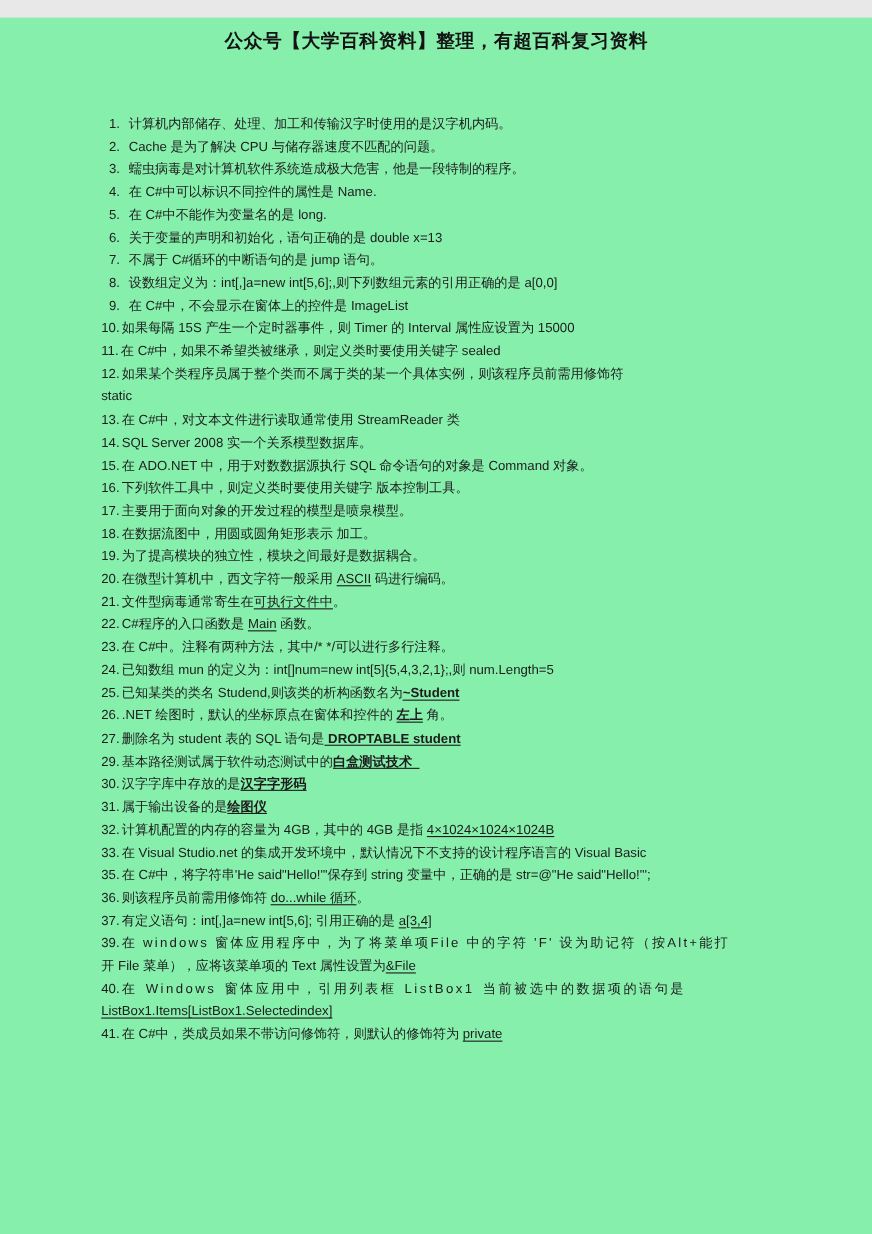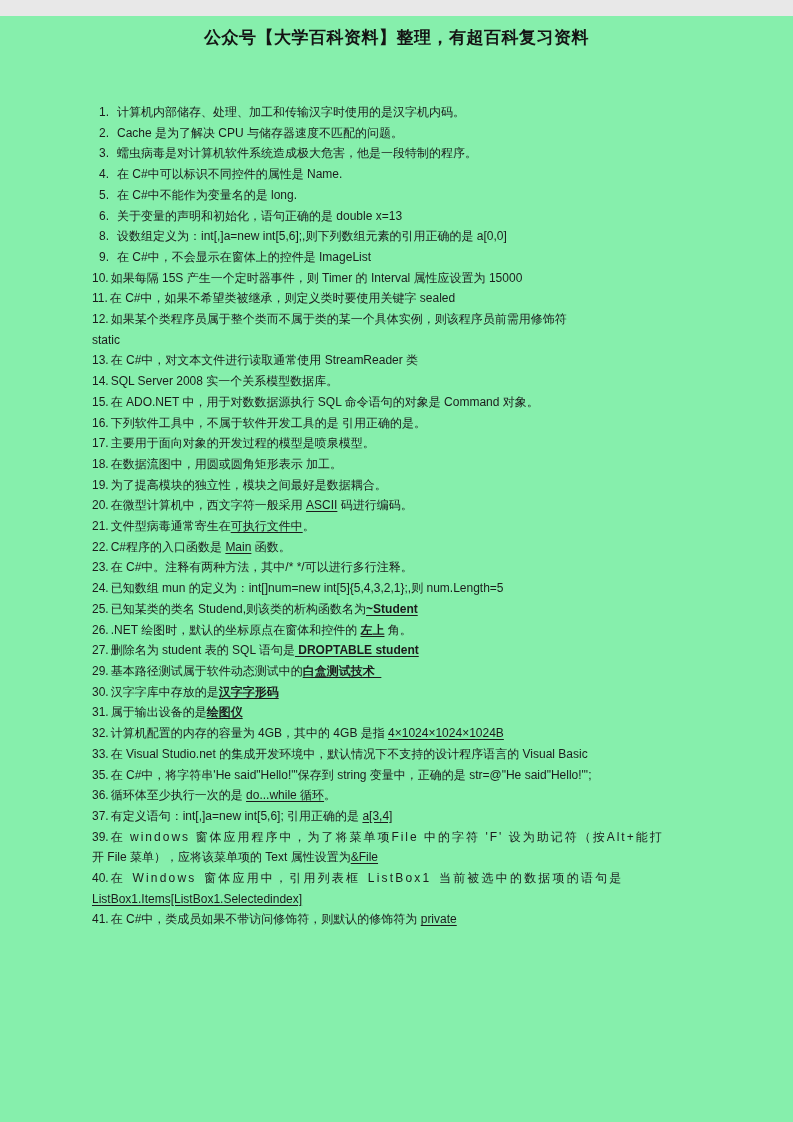--- a/index.html
+++ b/index.html
@@ -44,45 +44,46 @@
 
 <div class="page">
   <div class="doc-title">公众号【大学百科资料】整理，有超百科复习资料</div>
   <div class="qlist" id="qlist">
       <div class="item"><span class="no d1">1.</span><span class="seg s-n">计算机内部储存、处理、加工和传输汉字时使用的是汉字机内码。</span></div>
       <div class="item"><span class="no d1">2.</span><span class="seg s-n">Cache 是为了解决 CPU 与储存器速度不匹配的问题。</span></div>
       <div class="item"><span class="no d1">3.</span><span class="seg s-n">蠕虫病毒是对计算机软件系统造成极大危害，他是一段特制的程序。</span></div>
       <div class="item"><span class="no d1">4.</span><span class="seg s-n">在 C#中可以标识不同控件的属性是 Name.</span></div>
       <div class="item"><span class="no d1">5.</span><span class="seg s-n">在 C#中不能作为变量名的是 long.</span></div>
       <div class="item"><span class="no d1">6.</span><span class="seg s-n">关于变量的声明和初始化，语句正确的是 double x=13</span></div>
+      <div class="item"><span class="no d1">7.</span><span class="seg s-n">不属于 C#循环的中断语句的是 jump 语句。</span></div>
       <div class="item"><span class="no d1">8.</span><span class="seg s-n">设数组定义为：int[,]a=new int[5,6];,则下列数组元素的引用正确的是 a[0,0]</span></div>
       <div class="item"><span class="no d1">9.</span><span class="seg s-n">在 C#中，不会显示在窗体上的控件是 ImageList</span></div>
       <div class="item"><span class="no d2">10.</span><span class="seg s-n">如果每隔 15S 产生一个定时器事件，则 Timer 的 Interval 属性应设置为 15000</span></div>
       <div class="item"><span class="no d2">11.</span><span class="seg s-n">在 C#中，如果不希望类被继承，则定义类时要使用关键字 sealed</span></div>
       <div class="item"><span class="no d2">12.</span><span class="seg s-n">如果某个类程序员属于整个类而不属于类的某一个具体实例，则该程序员前需用修饰符</span><br><span class="seg s-n">static</span></div>
       <div class="item"><span class="no d2">13.</span><span class="seg s-n">在 C#中，对文本文件进行读取通常使用 StreamReader 类</span></div>
       <div class="item"><span class="no d2">14.</span><span class="seg s-n">SQL Server 2008 实一个关系模型数据库。</span></div>
       <div class="item"><span class="no d2">15.</span><span class="seg s-n">在 ADO.NET 中，用于对数数据源执行 SQL 命令语句的对象是 Command 对象。</span></div>
-      <div class="item"><span class="no d2">16.</span><span class="seg s-n">下列软件工具中，不属于软件开发工具的是 引用正确的是。</span></div>
+      <div class="item"><span class="no d2">16.</span><span class="seg s-n">下列软件工具中，则定义类时要使用关键字 版本控制工具。</span></div>
       <div class="item"><span class="no d2">17.</span><span class="seg s-n">主要用于面向对象的开发过程的模型是喷泉模型。</span></div>
       <div class="item"><span class="no d2">18.</span><span class="seg s-n">在数据流图中，用圆或圆角矩形表示 加工。</span></div>
       <div class="item"><span class="no d2">19.</span><span class="seg s-n">为了提高模块的独立性，模块之间最好是数据耦合。</span></div>
       <div class="item"><span class="no d2">20.</span><span class="seg s-n">在微型计算机中，西文字符一般采用 </span><span class="seg s-u">ASCII</span><span class="seg s-n"> 码进行编码。</span></div>
       <div class="item"><span class="no d2">21.</span><span class="seg s-n">文件型病毒通常寄生在</span><span class="seg s-u">可执行文件中</span><span class="seg s-n">。</span></div>
       <div class="item"><span class="no d2">22.</span><span class="seg s-n">C#程序的入口函数是 </span><span class="seg s-u">Main</span><span class="seg s-n"> 函数。</span></div>
       <div class="item"><span class="no d2">23.</span><span class="seg s-n">在 C#中。注释有两种方法，其中/* */可以进行多行注释。</span></div>
       <div class="item"><span class="no d2">24.</span><span class="seg s-n">已知数组 mun 的定义为：int[]num=new int[5]{5,4,3,2,1};,则 num.Length=5</span></div>
       <div class="item"><span class="no d2">25.</span><span class="seg s-n">已知某类的类名 Studend,则该类的析构函数名为</span><span class="seg s-b">~Student</span></div>
       <div class="item"><span class="no d2">26.</span><span class="seg s-n">.NET 绘图时，默认的坐标原点在窗体和控件的 </span><span class="seg s-b">左上</span><span class="seg s-n"> 角。</span></div>
       <div class="item"><span class="no d2">27.</span><span class="seg s-n">删除名为 student 表的 SQL 语句是</span><span class="seg s-b"> DROPTABLE student</span></div>
       <div class="item"><span class="no d2">29.</span><span class="seg s-n">基本路径测试属于软件动态测试中的</span><span class="seg s-b">白盒测试技术  </span></div>
       <div class="item"><span class="no d2">30.</span><span class="seg s-n">汉字字库中存放的是</span><span class="seg s-b">汉字字形码</span></div>
       <div class="item"><span class="no d2">31.</span><span class="seg s-n">属于输出设备的是</span><span class="seg s-b">绘图仪</span></div>
       <div class="item"><span class="no d2">32.</span><span class="seg s-n">计算机配置的内存的容量为 4GB，其中的 4GB 是指 </span><span class="seg s-u">4×1024×1024×1024B</span></div>
       <div class="item"><span class="no d2">33.</span><span class="seg s-n">在 Visual Studio.net 的集成开发环境中，默认情况下不支持的设计程序语言的 Visual Basic</span></div>
       <div class="item"><span class="no d2">35.</span><span class="seg s-n">在 C#中，将字符串'He said"Hello!"'保存到 string 变量中，正确的是 str=@"He said"Hello!"';</span></div>
-      <div class="item"><span class="no d2">36.</span><span class="seg s-n">循环体至少执行一次的是 </span><span class="seg s-u">do...while 循环</span><span class="seg s-n">。</span></div>
+      <div class="item"><span class="no d2">36.</span><span class="seg s-n">则该程序员前需用修饰符 </span><span class="seg s-u">do...while 循环</span><span class="seg s-n">。</span></div>
       <div class="item"><span class="no d2">37.</span><span class="seg s-n">有定义语句：int[,]a=new int[5,6]; 引用正确的是 </span><span class="seg s-u">a[3,4]</span></div>
       <div class="item"><span class="no d2">39.</span><span class="seg s-j">在 windows 窗体应用程序中，为了将菜单项File 中的字符 'F' 设为助记符（按Alt+能打</span><br><span class="seg s-n">开 File 菜单），应将该菜单项的 Text 属性设置为</span><span class="seg s-u">&amp;File</span></div>
       <div class="item"><span class="no d2">40.</span><span class="seg s-J">在 Windows 窗体应用中，引用列表框 ListBox1 当前被选中的数据项的语句是</span><br><span class="seg s-u">ListBox1.Items[ListBox1.Selectedindex]</span></div>
       <div class="item"><span class="no d2">41.</span><span class="seg s-n">在 C#中，类成员如果不带访问修饰符，则默认的修饰符为 </span><span class="seg s-u">private</span></div>
     </div>
 </div>
 
 </body></html>

